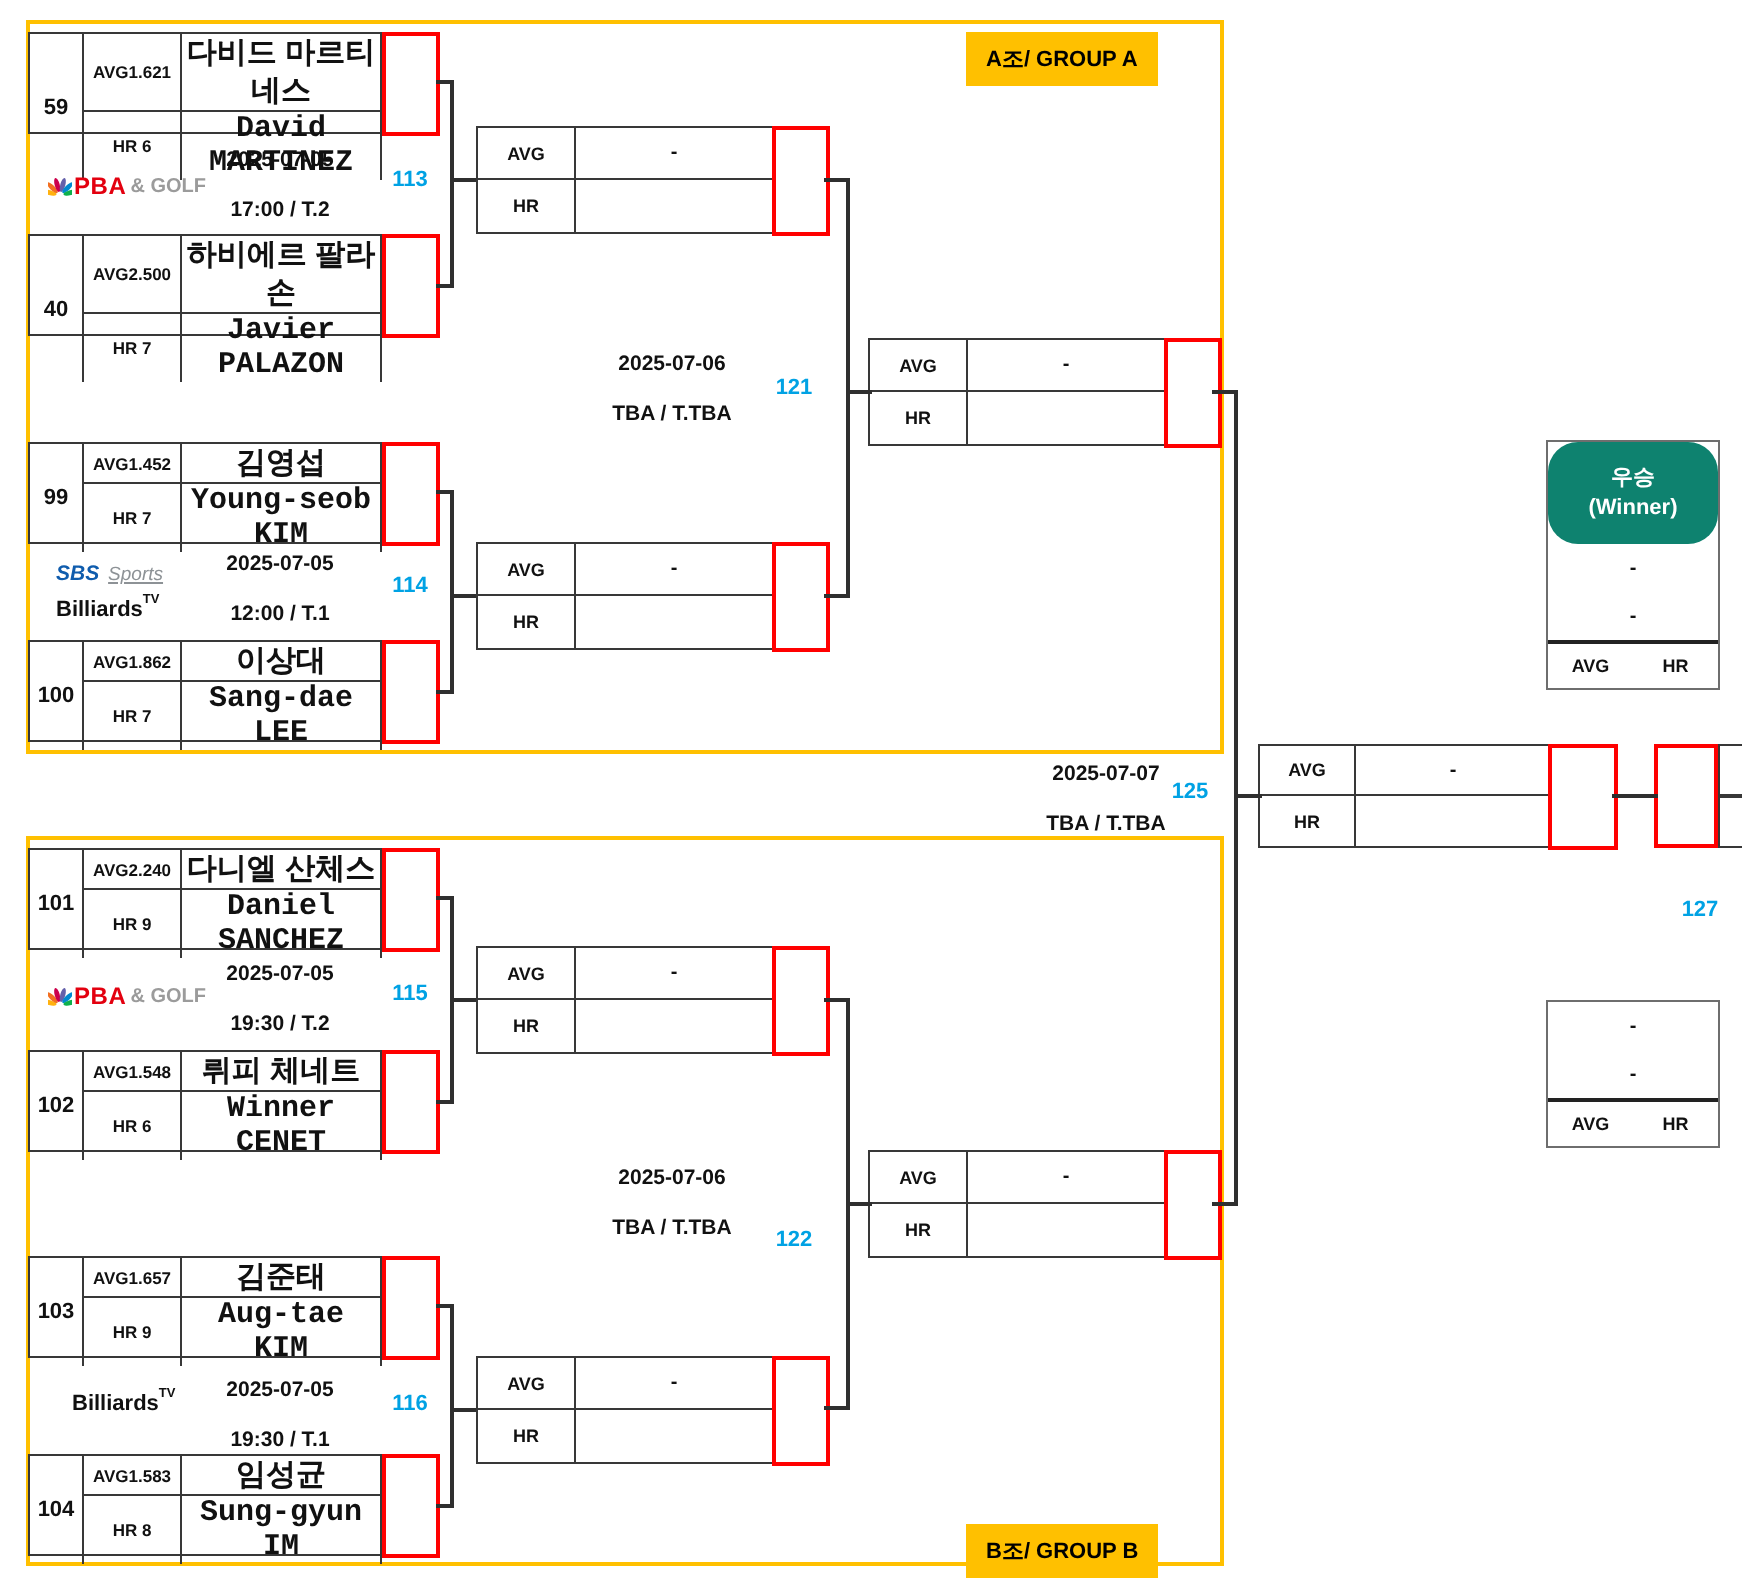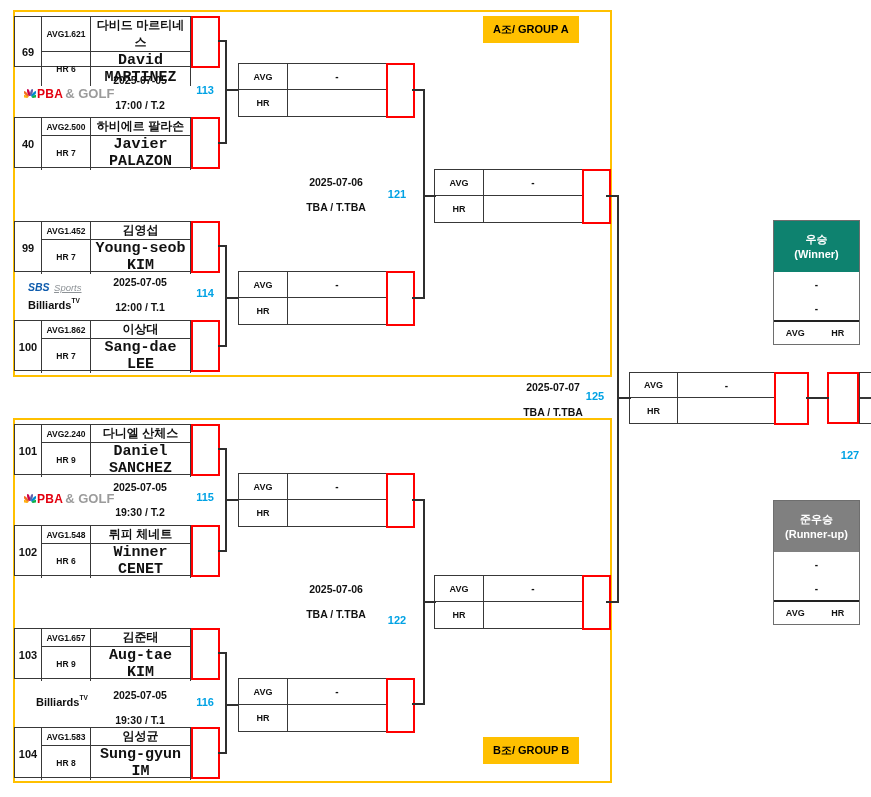--- a/index.html
+++ b/index.html
@@ -11,74 +11,74 @@
   .glabel { position:absolute; background:#FFC000; color:#000; font-size:11px; font-weight:bold; padding:6px 10px; white-space:nowrap; }
 
   .match { position:absolute; width:205px; height:51px; box-sizing:border-box; border:1.5px solid #383838;
            display:grid; grid-template-columns:27px 49px 1fr 27px; grid-template-rows:1fr 1fr; background:#fff; }
   .match > div, .rbox > div { display:flex; align-items:center; justify-content:center; }
   .m-num { grid-column:1; grid-row:1/3; border-right:1.5px solid #383838; font-size:11px; font-weight:bold; }
   .m-avg { grid-column:2; border-right:1.5px solid #383838; font-size:8.5px; font-weight:bold; }
   .m-name { grid-column:3; border-right:1.5px solid #383838; font-weight:bold; text-align:center; }
   .r1 { grid-row:1; border-bottom:1.5px solid #383838; }
   .r2 { grid-row:2; }
-  .kr { font-size:12px; }
+  .kr { font-size:15px; }
   .en { font-size:15px;font-family:Liberation Mono, monospace; }
   .m-tab { position:absolute; top:-1.5px; right:-1.5px; bottom:-1.5px; width:29px; border:2px solid #FF0000; box-sizing:border-box; }
 
   .rbox { position:absolute; width:176px; height:54px; box-sizing:border-box; border:1.5px solid #383838;
           display:grid; grid-template-columns:49px 1fr 26px; grid-template-rows:1fr 1fr; background:#fff; font-weight:bold; }
   .r-lab { grid-column:1; border-right:1.5px solid #383838; font-size:9px; }
   .r-val { grid-column:2; border-right:1.5px solid #383838; font-size:10px; }
   .final { width:179px; height:52px; grid-template-columns:48px 1fr 31px; }
   .final .m-tab { width:35px; }
 
   .mno { position:absolute; width:34px; text-align:center; font-size:11px; font-weight:bold; color:#00A2E4; }
   .info { position:absolute; text-align:center; font-size:10.5px; font-weight:bold; white-space:nowrap; }
   .info .d { margin-bottom:13px;text-align:center; }
 
   .ln { position:absolute; background:#2f2f2f; }
 
   .podium { position:absolute; width:87px; box-sizing:border-box; border:1.5px solid #6e6e6e; background:#fff; }
   .p-head { height:51px; display:flex; flex-direction:column; align-items:center; justify-content:center;
-            color:#fff; font-weight:bold; font-size:11px; line-height:1.3; text-align:center; }
+            color:#fff; font-weight:bold; font-size:11px; line-height:1.3; text-align:center;border-radius:15px; }
   .p-head.teal { background:#0E826F; }
   .p-head.gray { background:#808080; }
   .p-body { height:50px; display:flex; flex-direction:column; justify-content:space-around; align-items:center;
             font-weight:bold; font-size:10px; border-bottom:2px solid #222; box-sizing:border-box; }
   .p-foot { height:22px; display:flex; align-items:center; font-weight:bold; font-size:9px; }
   .p-foot span { flex:1; text-align:center; }
 
   .redbox { position:absolute; border:2px solid #FF0000; background:#fff; box-sizing:border-box; }
   .cutbox { position:absolute; border:1.5px solid #383838; background:#fff; box-sizing:border-box; }
   .cutbox .mid { position:absolute; left:0; right:0; top:24px; height:1.5px; background:#383838; }
 
   .logo-pba { position:absolute; display:flex; align-items:center; }
   .peacock { width:12px; height:11px; margin-right:1px; }
   .pba-name { color:#E3000F; font-weight:bold; font-size:12px; letter-spacing:.3px; }
-  .pba-suf { color:#9b9b9b; font-weight:bold; font-size:13px; margin-left:2px; }
+  .pba-suf { color:#9b9b9b; font-weight:bold; font-size:10px; margin-left:2px; }
   .logo-sbs { position:absolute; text-align:left; line-height:1.15; }
   .sbs { color:#0f5cad; font-weight:bold; font-size:10.5px; font-style:italic; }
   .sports { color:#8d9296; font-size:9.5px; font-style:italic; text-decoration:underline; }
   .btv { font-weight:bold; font-size:11px; color:#101010; }
   .logo-sbs sup, .logo-btv sup { font-size:6.5px; font-weight:bold; color:#101010; }
   .logo-btv { position:absolute; }
 </style>
 </head>
 <body>
 
 <div class="stage">
 
   <div class="gframe" style="top:10px;height:367px"></div>
   <div class="gframe" style="top:418px;height:365px"></div>
   <div class="glabel" style="left:483px;top:16px">A조/ GROUP A</div>
-  <div class="glabel" style="left:483px;top:737px">B조/ GROUP B</div>
+  <div class="glabel" style="left:483px;top:762px">B조/ GROUP B</div>
 
   <div class="match" style="left:14px;top:16px">
-    <div class="m-num">69</div>
+    <div class="m-num">59</div>
     <div class="m-avg r1">AVG1.621</div>
     <div class="m-name r1 kr">다비드 마르티네스</div>
     <div class="m-avg r2">HR 6</div>
     <div class="m-name r2 en">David MARTINEZ</div>
     <div class="m-tab"></div>
   </div>
   <div class="match" style="left:14px;top:117px">
     <div class="m-num">40</div>
     <div class="m-avg r1">AVG2.500</div>
     <div class="m-name r1 kr">하비에르 팔라손</div>
@@ -264,24 +264,20 @@
     <div class="p-body">
       <div>-</div>
       <div>-</div>
     </div>
     <div class="p-foot">
       <span>AVG</span>
       <span>HR</span>
     </div>
   </div>
   <div class="podium" style="left:773px;top:500px">
-    <div class="p-head gray">
-      <div>준우승</div>
-      <div>(Runner-up)</div>
-    </div>
     <div class="p-body">
       <div>-</div>
       <div>-</div>
     </div>
     <div class="p-foot">
       <span>AVG</span>
       <span>HR</span>
     </div>
   </div>
 

